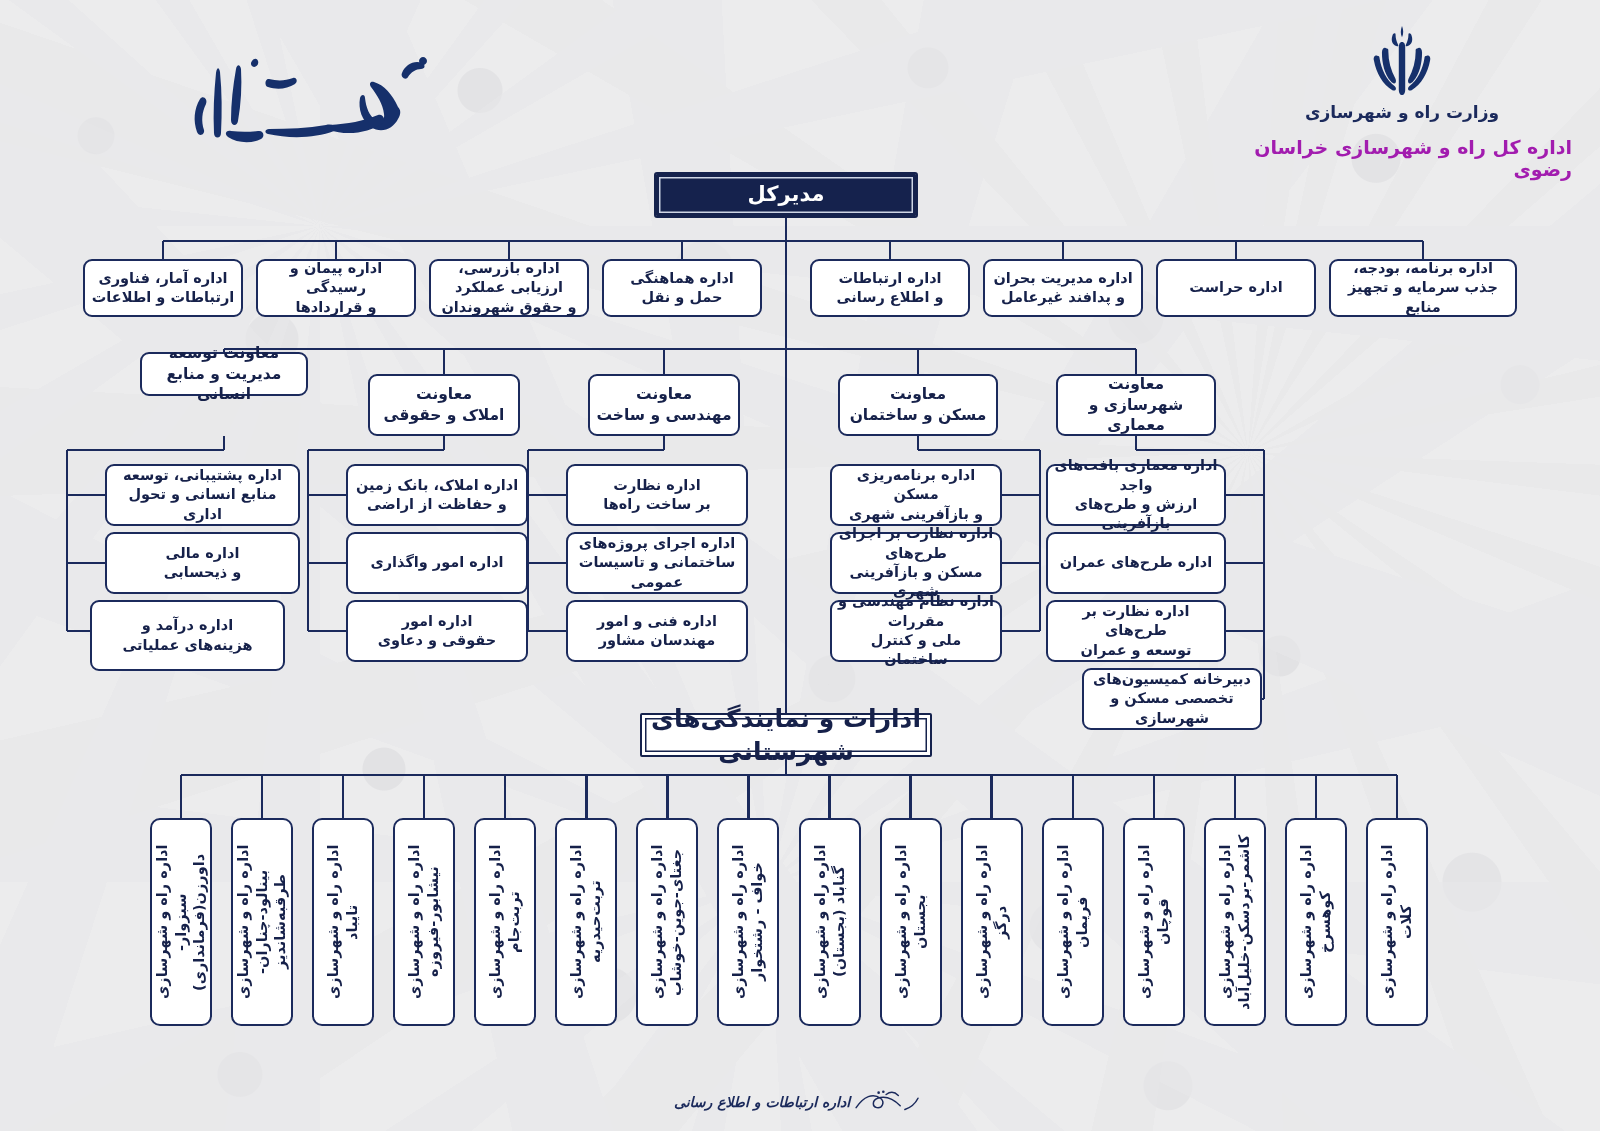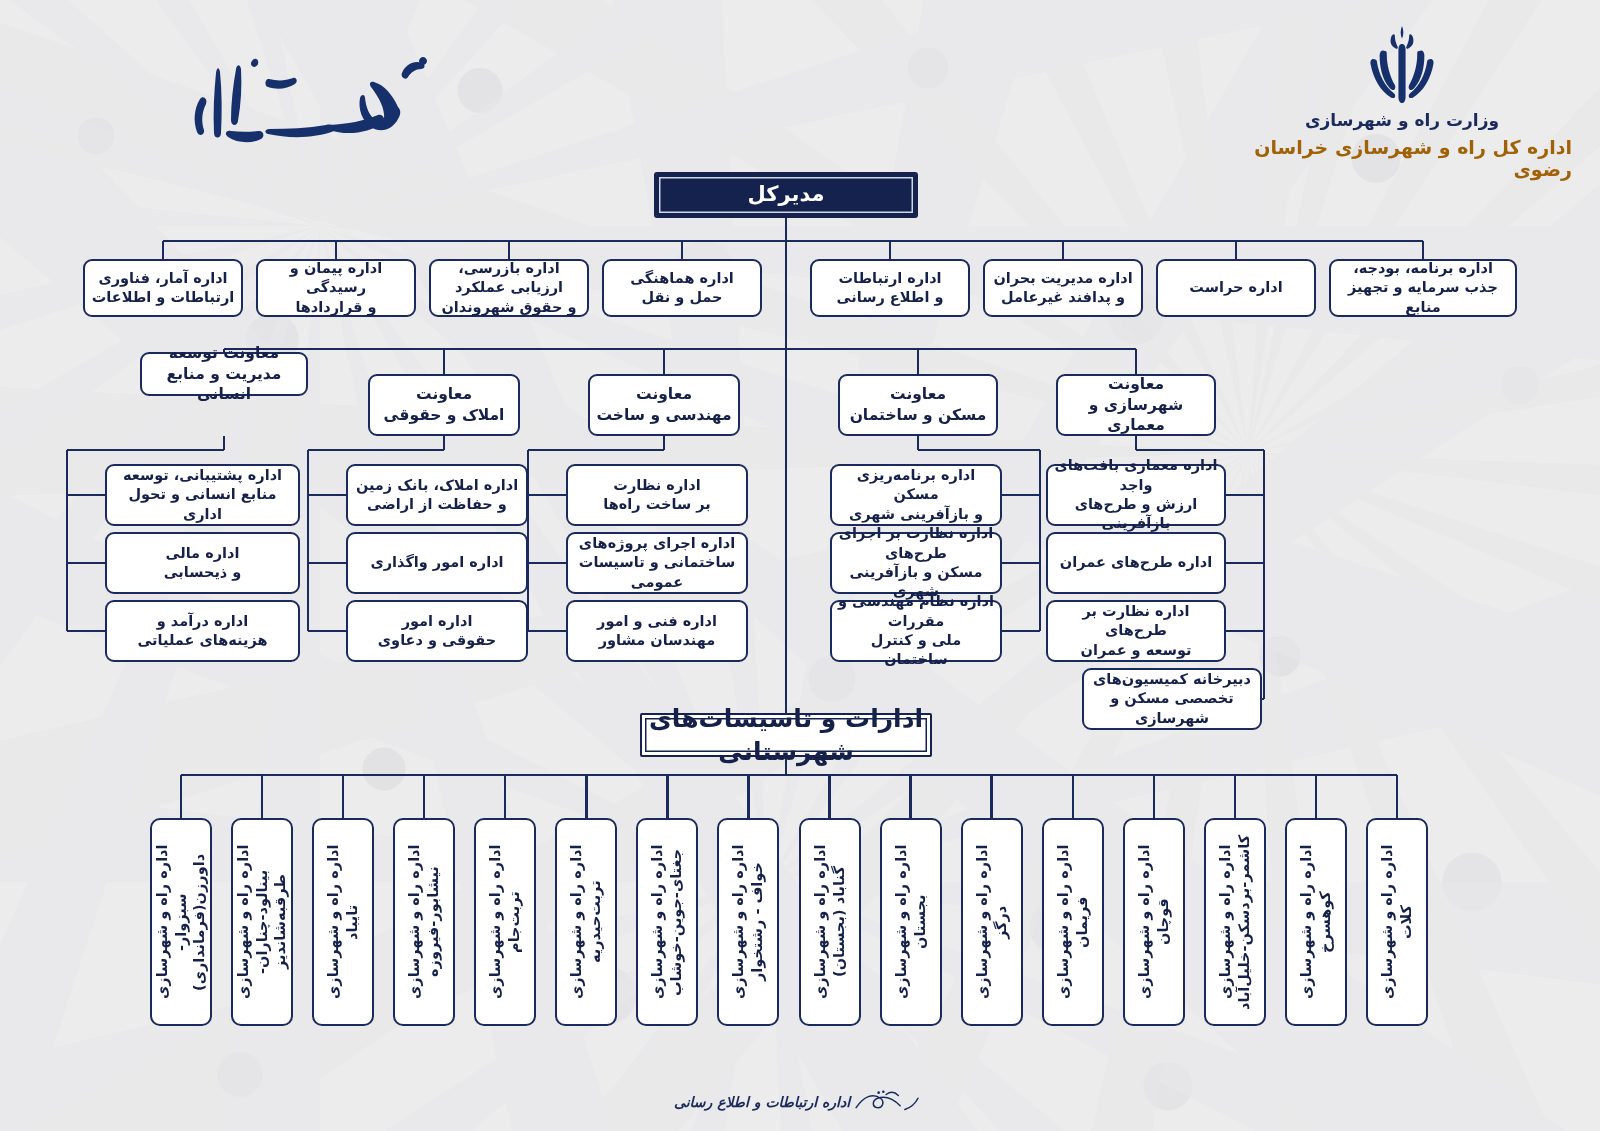--- a/index.html
+++ b/index.html
@@ -52,21 +52,21 @@
     display:flex; align-items:center; justify-content:center;
   }
   .hdr-title svg{ width:300px; height:140px; }
 
   .hdr-logo{
     position:absolute; right:28px; top:22px; width:340px; height:158px;
     display:flex; flex-direction:column; align-items:center; justify-content:flex-start;
   }
   .emblem{ width:92px; height:78px; margin-top:4px; }
   .hdr-logo .l1{ font-size:17px; font-weight:700; margin-top:7px; letter-spacing:.2px; color:#1b2a5c;}
-  .hdr-logo .l2{ font-size:19px; font-weight:700; margin-top:6px; color:#a16207;}
+  .hdr-logo .l2{ font-size:19px; font-weight:700; margin-top:14px; color:#a21caf;}
 
   
   .node{
     position:absolute;
     background:#ffffff;
     border:2.2px solid #1b2a5c;
     border-radius:9px;
     display:flex; align-items:center; justify-content:center;
     text-align:center;
     font-weight:700;
@@ -187,21 +187,21 @@
     <div class="ln h" style="left: 224px; top: 347.8px; width: 912px;"></div>
     <div class="node dep" style="left: 140px; top: 352px; width: 168px; height: 44px;">معاونت توسعه<br>مدیریت و منابع انسانی</div>
     <div class="ln v" style="left: 222.8px; top: 349px; height: 25px;"></div>
     <div class="ln v" style="left: 222.8px; top: 436px; height: 14px;"></div>
     <div class="ln h" style="left: 67px; top: 448.8px; width: 157px;"></div>
     <div class="ln v" style="left: 65.8px; top: 450px; height: 181px;"></div>
     <div class="node sub" style="left: 105px; top: 464px; width: 195px; height: 62px;">اداره پشتیبانی، توسعه<br>منابع انسانی و تحول اداری</div>
     <div class="ln h" style="left: 67px; top: 493.8px; width: 38px;"></div>
     <div class="node sub" style="left: 105px; top: 532px; width: 195px; height: 62px;">اداره مالی<br>و ذیحسابی</div>
     <div class="ln h" style="left: 67px; top: 561.8px; width: 38px;"></div>
-    <div class="node sub" style="left: 105px; top: 600px; width: 195px; height: 62px;">اداره درآمد و<br>هزینه‌های عملیاتی</div>
+    <div class="node sub" style="left: 90px; top: 600px; width: 195px; height: 71px;">اداره درآمد و<br>هزینه‌های عملیاتی</div>
     <div class="ln h" style="left: 67px; top: 629.8px; width: 38px;"></div>
     <div class="node dep" style="left: 368px; top: 374px; width: 152px; height: 62px;">معاونت<br>املاک و حقوقی</div>
     <div class="ln v" style="left: 442.8px; top: 349px; height: 25px;"></div>
     <div class="ln v" style="left: 442.8px; top: 436px; height: 14px;"></div>
     <div class="ln h" style="left: 308px; top: 448.8px; width: 136px;"></div>
     <div class="ln v" style="left: 306.8px; top: 450px; height: 181px;"></div>
     <div class="node sub" style="left: 346px; top: 464px; width: 182px; height: 62px;">اداره املاک، بانک زمین<br>و حفاظت از اراضی</div>
     <div class="ln h" style="left: 308px; top: 493.8px; width: 38px;"></div>
     <div class="node sub" style="left: 346px; top: 532px; width: 182px; height: 62px;">اداره امور واگذاری</div>
     <div class="ln h" style="left: 308px; top: 561.8px; width: 38px;"></div>
@@ -235,21 +235,21 @@
     <div class="ln h" style="left: 1136px; top: 448.8px; width: 128px;"></div>
     <div class="ln v" style="left: 1262.8px; top: 450px; height: 249px;"></div>
     <div class="node sub" style="left: 1046px; top: 464px; width: 180px; height: 62px;">اداره معماری بافت‌های واجد<br>ارزش و طرح‌های بازآفرینی</div>
     <div class="ln h" style="left: 1226px; top: 493.8px; width: 38px;"></div>
     <div class="node sub" style="left: 1046px; top: 532px; width: 180px; height: 62px;">اداره طرح‌های عمران</div>
     <div class="ln h" style="left: 1226px; top: 561.8px; width: 38px;"></div>
     <div class="node sub" style="left: 1046px; top: 600px; width: 180px; height: 62px;">اداره نظارت بر طرح‌های<br>توسعه و عمران</div>
     <div class="ln h" style="left: 1226px; top: 629.8px; width: 38px;"></div>
     <div class="node sub" style="left: 1046px; top: 668px; width: 180px; height: 62px; margin-left: 36px;">دبیرخانه کمیسیون‌های<br>تخصصی مسکن و شهرسازی</div>
     <div class="ln h" style="left: 1226px; top: 697.8px; width: 38px;"></div>
-    <div class="node band" style="left: 640px; top: 713px; width: 292px; height: 44px;">ادارات و تاسیسات‌های شهرستانی</div>
+    <div class="node band" style="left: 640px; top: 713px; width: 292px; height: 44px;">ادارات و نمایندگی‌های شهرستانی</div>
     <div class="ln v" style="left: 784.8px; top: 757px; height: 18px;"></div>
     <div class="ln h" style="left: 181px; top: 773.8px; width: 1216px;"></div>
     <div class="node city" style="left: 150px; top: 818px; width: 62px; height: 208px;">اداره راه و شهرسازی<br>سبزوار-داورزن(فرمانداری)</div>
     <div class="ln v" style="left: 179.8px; top: 775px; height: 43px;"></div>
     <div class="node city" style="left: 231.067px; top: 818px; width: 62px; height: 208px;">اداره راه و شهرسازی<br>بینالود-چناران-طرقبه‌شاندیز</div>
     <div class="ln v" style="left: 260.867px; top: 775px; height: 43px;"></div>
     <div class="node city" style="left: 312.133px; top: 818px; width: 62px; height: 208px;">اداره راه و شهرسازی تایباد</div>
     <div class="ln v" style="left: 341.933px; top: 775px; height: 43px;"></div>
     <div class="node city" style="left: 393.2px; top: 818px; width: 62px; height: 208px;">اداره راه و شهرسازی نیشابور-فیروزه</div>
     <div class="ln v" style="left: 423px; top: 775px; height: 43px;"></div>

